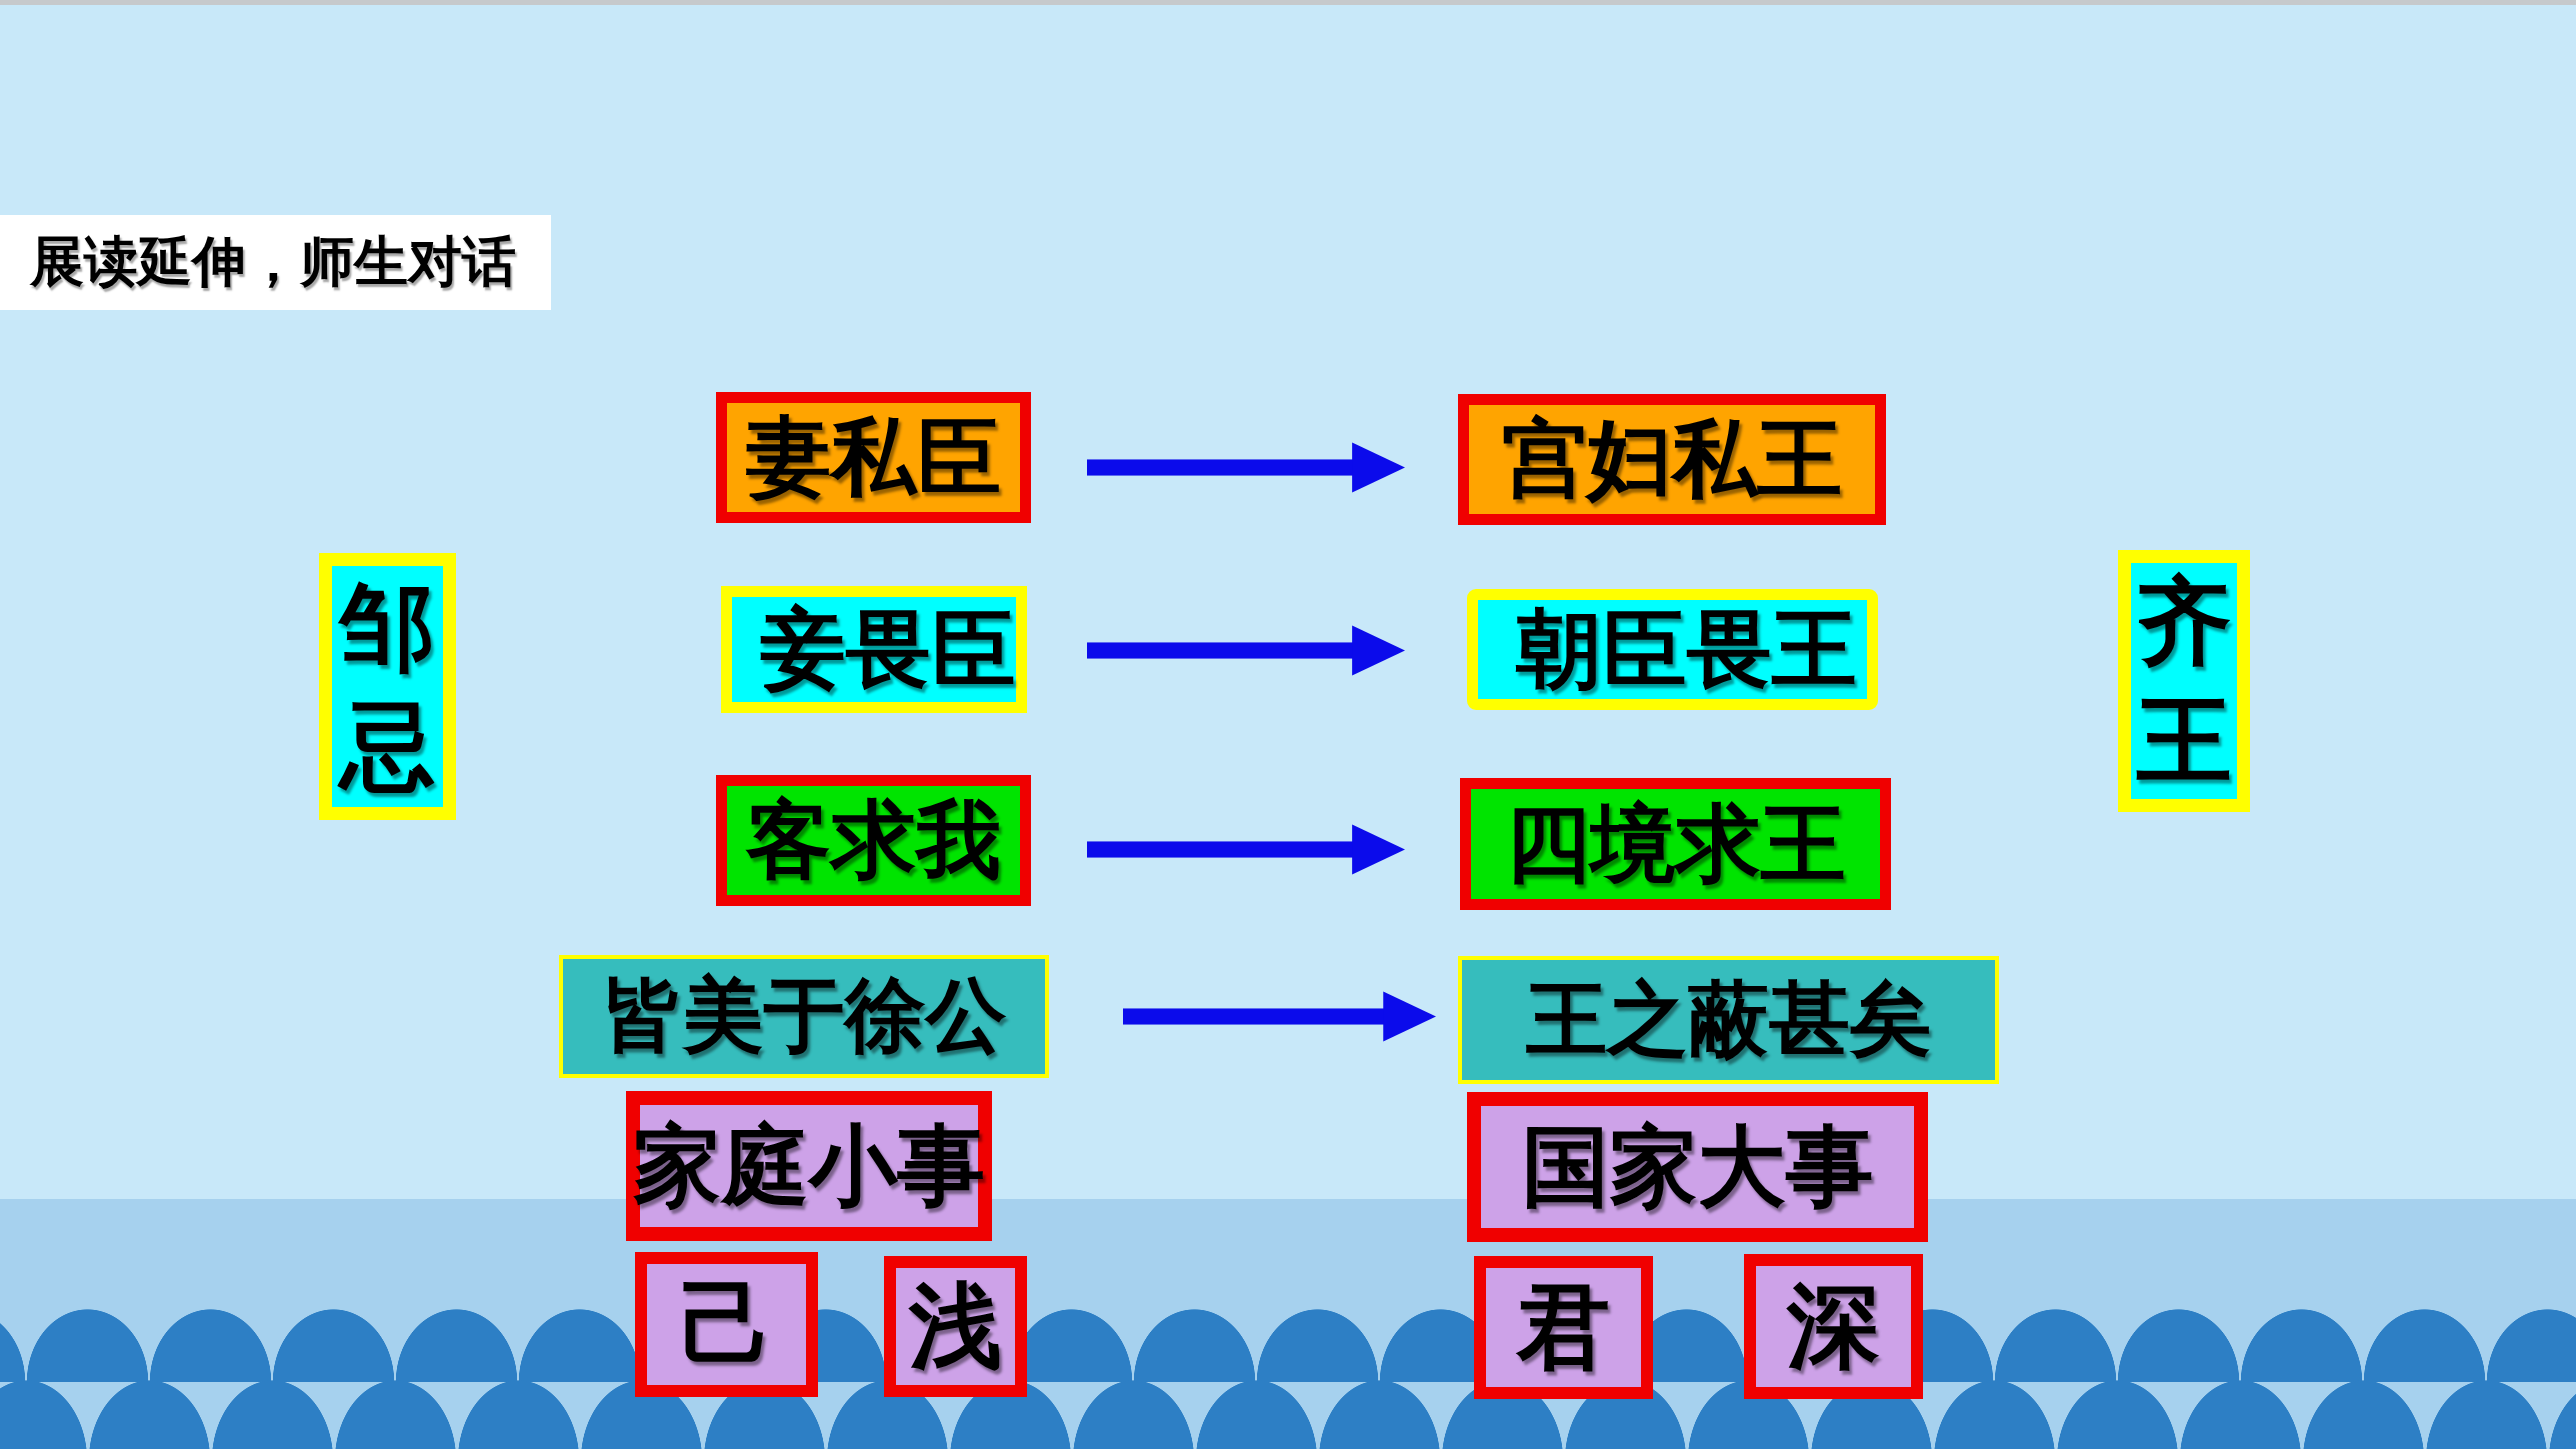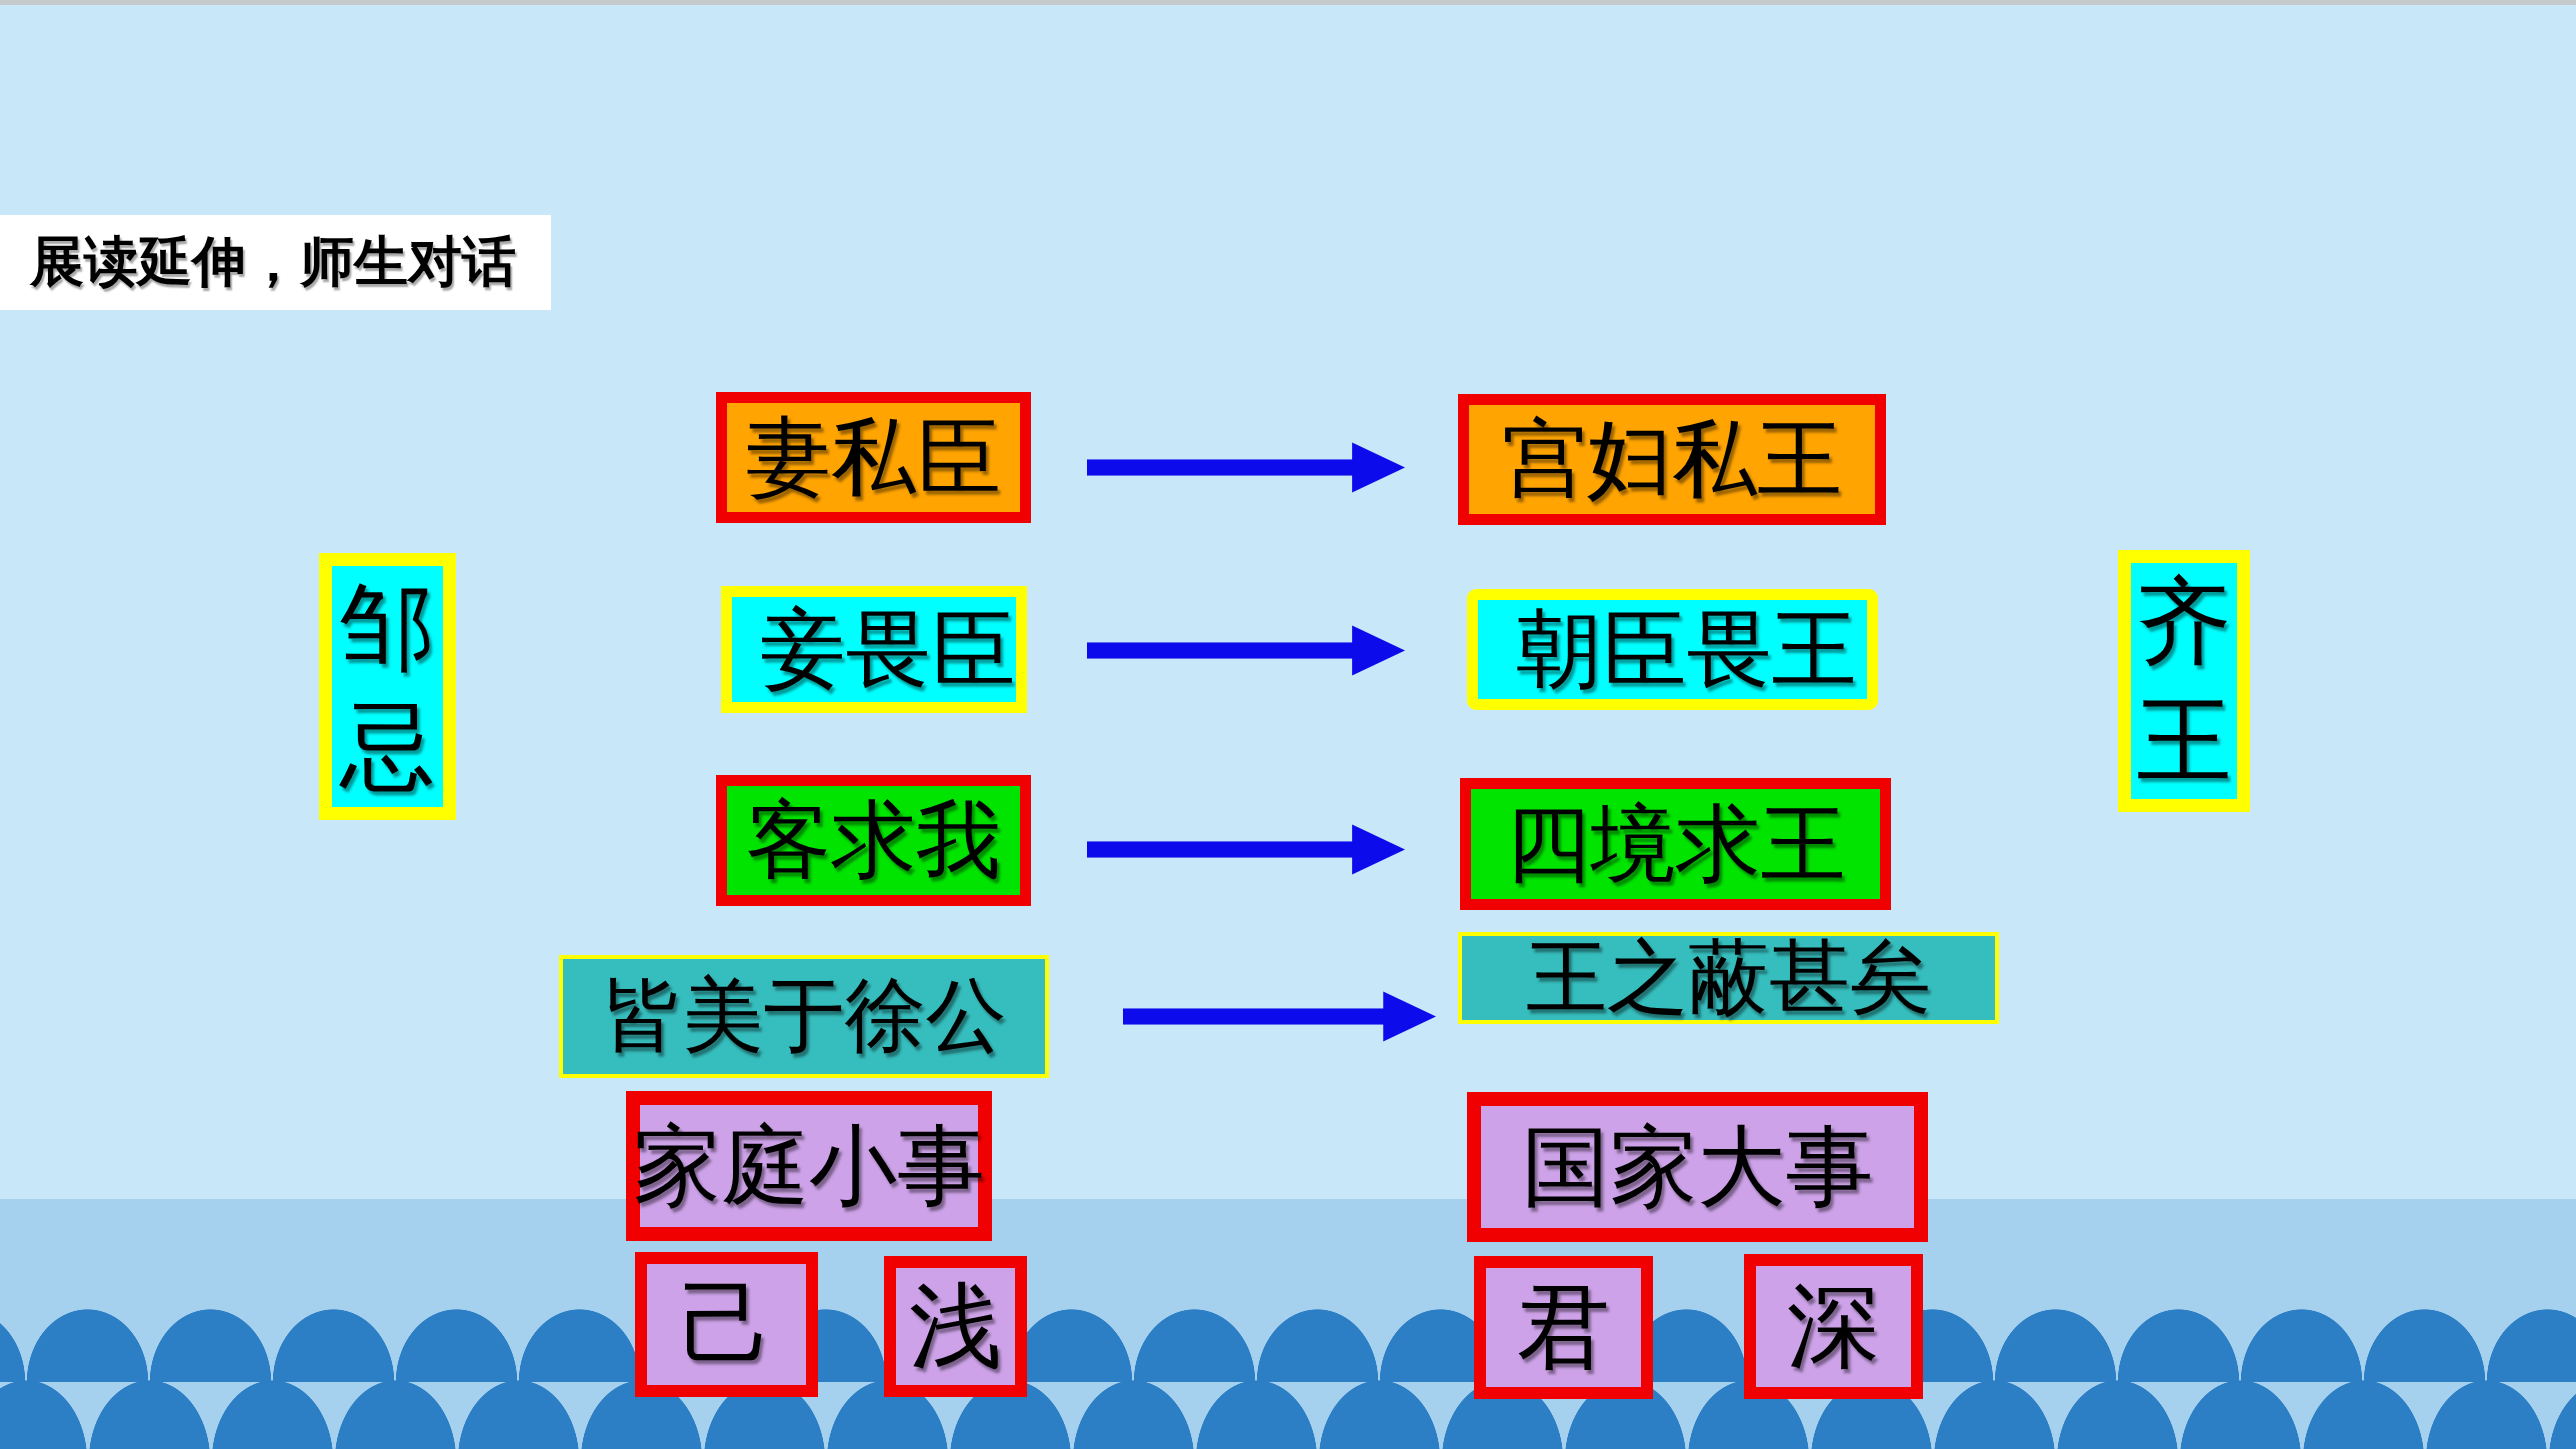--- a/index.html
+++ b/index.html
@@ -28,21 +28,21 @@
          background-size:123px 81px;background-repeat:repeat-x;
          background-position:-35px 0;}
 
   .titlebox{position:absolute;left:0;top:215px;width:551px;height:95px;
             background:var(--title_bg);display:flex;align-items:center;
             padding-left:30px;box-sizing:border-box;}
   .titletext{font-size:54px;font-weight:bold;color:var(--text);
              text-shadow:1.8px 2.7px 1.8px rgba(0,0,0,0.35);white-space:nowrap;}
 
   .box{position:absolute;box-sizing:border-box;display:flex;
-       align-items:center;justify-content:center;font-weight:normal;
+       align-items:center;justify-content:center;font-weight:bold;
        color:var(--text);text-shadow:2.7px 3.6px 2.7px rgba(0,0,0,0.4);
        white-space:nowrap;}
   .b-orange{background:var(--orange);border:11.6px solid var(--red);}
   .b-cyan  {background:var(--cyan);  border:11.6px solid var(--yellow);padding-left:28px;}
   .b-green {background:var(--green); border:11.6px solid var(--red);}
   .b-teal  {background:var(--teal);  border:4.5px  solid var(--yellow);}
   .b-purple{background:var(--purple);border:14.3px solid var(--red);}
   .b-tag   {background:var(--purple);border:12.5px solid var(--red);}
   .b-actor {background:var(--cyan);  border:13.4px solid var(--yellow);
             white-space:normal;word-break:break-all;text-align:center;
@@ -55,21 +55,21 @@
   .f-actor {font-size:95px;}
 
   
   #r1l{left:716px; top:392px; width:315px;height:131px;}
   #r1r{left:1458px;top:394px; width:428px;height:131px;}
   #r2l{left:721px; top:586px; width:306px;height:127px;}
   #r2r{left:1467px;top:589px; width:411px;height:121px;border-radius:9px;}
   #r3l{left:716px; top:775px; width:315px;height:131px;}
   #r3r{left:1460px;top:778px; width:431px;height:132px;}
   #r4l{left:559px; top:955px;width:490px;height:123px;}
-  #r4r{left:1458px;top:932px;width:541px;height:92px;}
+  #r4r{left:1458px;top:956px;width:541px;height:128px;}
   #sul{left:626px; top:1091px;width:366px;height:150px;}
   #sur{left:1467px;top:1092px;width:461px;height:150px;}
   #tg1{left:635px; top:1252px;width:183px;height:145px;}
   #tg2{left:884px; top:1256px;width:143px;height:141px;}
   #tg3{left:1474px;top:1256px;width:179px;height:143px;}
   #tg4{left:1744px;top:1254px;width:179px;height:145px;}
   #actorL{left:319px; top:553px;width:137px;height:267px;}
   #actorR{left:2118px;top:550px;width:132px;height:262px;}
 
   .arrow{position:absolute;}

